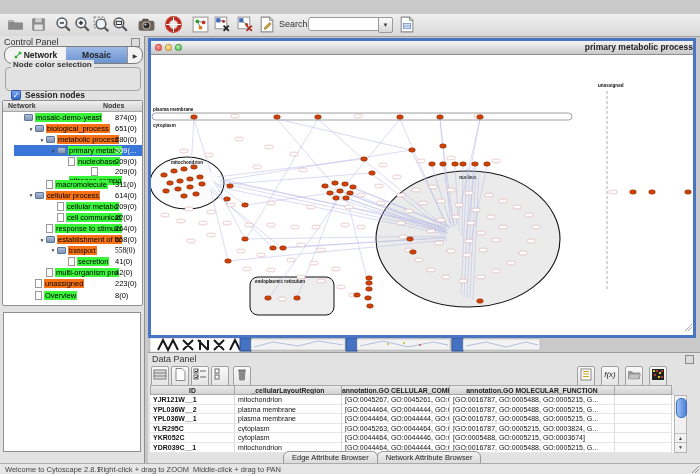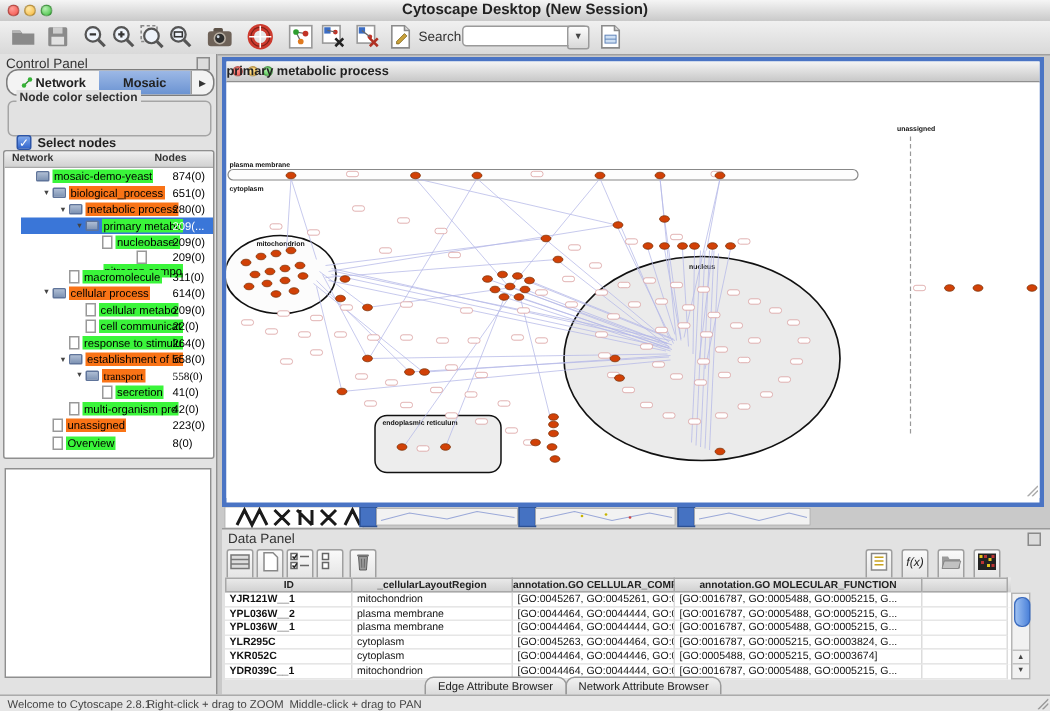--- a/index.html
+++ b/index.html
@@ -61,21 +61,21 @@
   .tlab{padding:0 1px;line-height:9px;}
   .tlab.green{background:#3af53a;}
   .tlab.red{background:#f97316;}
   .count{position:absolute;left:101px;color:#000;}
   .birdseye{left:3px;top:276px;width:138px;height:140px;background:#fff;border:1px solid #8f8f8f;box-sizing:border-box;}
   
   .netwin{left:148px;top:38px;width:548px;height:300px;border:3px solid #4a74c4;background:#fff;box-sizing:border-box;}
   .net-titlebar{position:relative;height:13px;background:linear-gradient(#f4f4f4,#c8c8c8);border-bottom:1px solid #8f8f8f;}
   .net-lights{position:absolute;left:4px;top:3px;display:flex;gap:3px;}
   .net-light{width:7px;height:7px;border-radius:50%;border:1px solid rgba(0,0,0,.25);box-sizing:border-box;}
-  .net-title{position:absolute;left:0;top:1px;width:100%;text-align:left;font-size:8.5px;font-weight:bold;color:#222;}
+  .net-title{position:absolute;left:0;top:1px;width:100%;text-align:right;font-size:8.5px;font-weight:bold;color:#222;}
   .canvas{position:relative;width:542px;height:277px;background:#fff;}
   .grip{position:absolute;}
   
   .strip{left:148px;top:338px;width:552px;height:14px;}
   
   .dpanel{left:148px;top:352px;width:552px;height:111px;background:#e2e2e2;border-top:1px solid #9a9a9a;box-sizing:border-box;}
   .dp-title{left:4px;top:1px;font-size:9px;color:#333;}
   .dp-tool{position:absolute;top:13px;width:18px;height:27px;background:linear-gradient(#fafafa,#dcdcdc);
     border:1px solid #a0a0a0;border-radius:2px;box-sizing:border-box;}
   .dtable{left:2px;top:32px;width:524px;height:100px;}
@@ -98,28 +98,20 @@
   
   .statusbar{left:0;top:463px;width:700px;height:11px;background:#e6e6e6;border-top:1px solid #ababab;box-sizing:border-box;}
   .status-txt{position:absolute;top:1px;font-size:7.5px;color:#444;}
   svg text.comp-label{font-family:"Liberation Sans",sans-serif;font-weight:bold;fill:#111;}
 </style>
 </head>
 <body>
 
 <div id="app">
 
-  <div class="abs titlebar">
-    <div class="abs lights">
-      <span class="light l-red"></span>
-      <span class="light l-yel"></span>
-      <span class="light l-grn"></span>
-    </div>
-    <div class="abs wtitle">Cytoscape Desktop (New Session)</div>
-  </div>
 
   <div class="abs toolbar">
     <span class="tb" style="left:6px">
       <svg width="19" height="19" viewBox="0 0 18 18">
           <path d="M2 5h5l1.5 2H16v7H2z" fill="#8a8a8a"></path>
           <path d="M2 5h5l1 1.6H2z" fill="#b5b5b5"></path>
         </svg></span>
     <span class="tb" style="left:29px">
       <svg width="19" height="19" viewBox="0 0 18 18">
           <rect x="3" y="3" width="12" height="12" rx="1" fill="#8b8b8b"></rect>
@@ -226,21 +218,21 @@
       </div>
       <div class="cp-tab-arrow">
           <span>▶</span>
         </div>
     </div>
 
     <div class="abs groupbox"></div>
     <div class="abs grouplbl">Node color selection</div>
     <div class="abs checkrow">
       <span class="checkbox">✓</span>
-      <span class="checklbl">Select nodes</span>
+      <span class="checklbl">Session nodes</span>
     </div>
 
     <div class="abs treebox">
       <div class="tree-head">
         <span class="c1">Network</span>
         <span class="c2">Nodes</span>
       </div>
       <div class="tree-rows">
           <div class="tree-row" style="padding-left: 2px;">
             <span class="tri"></span>

